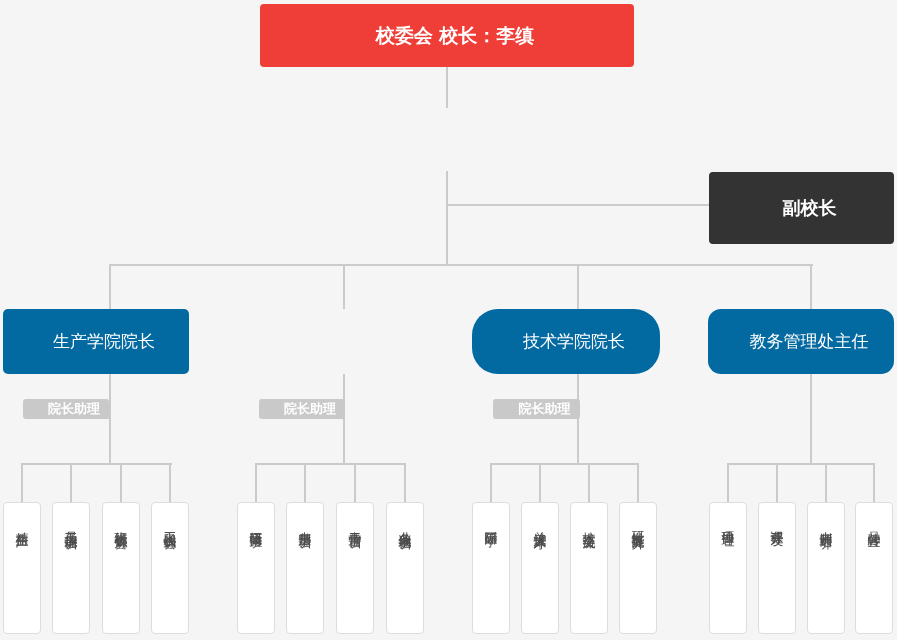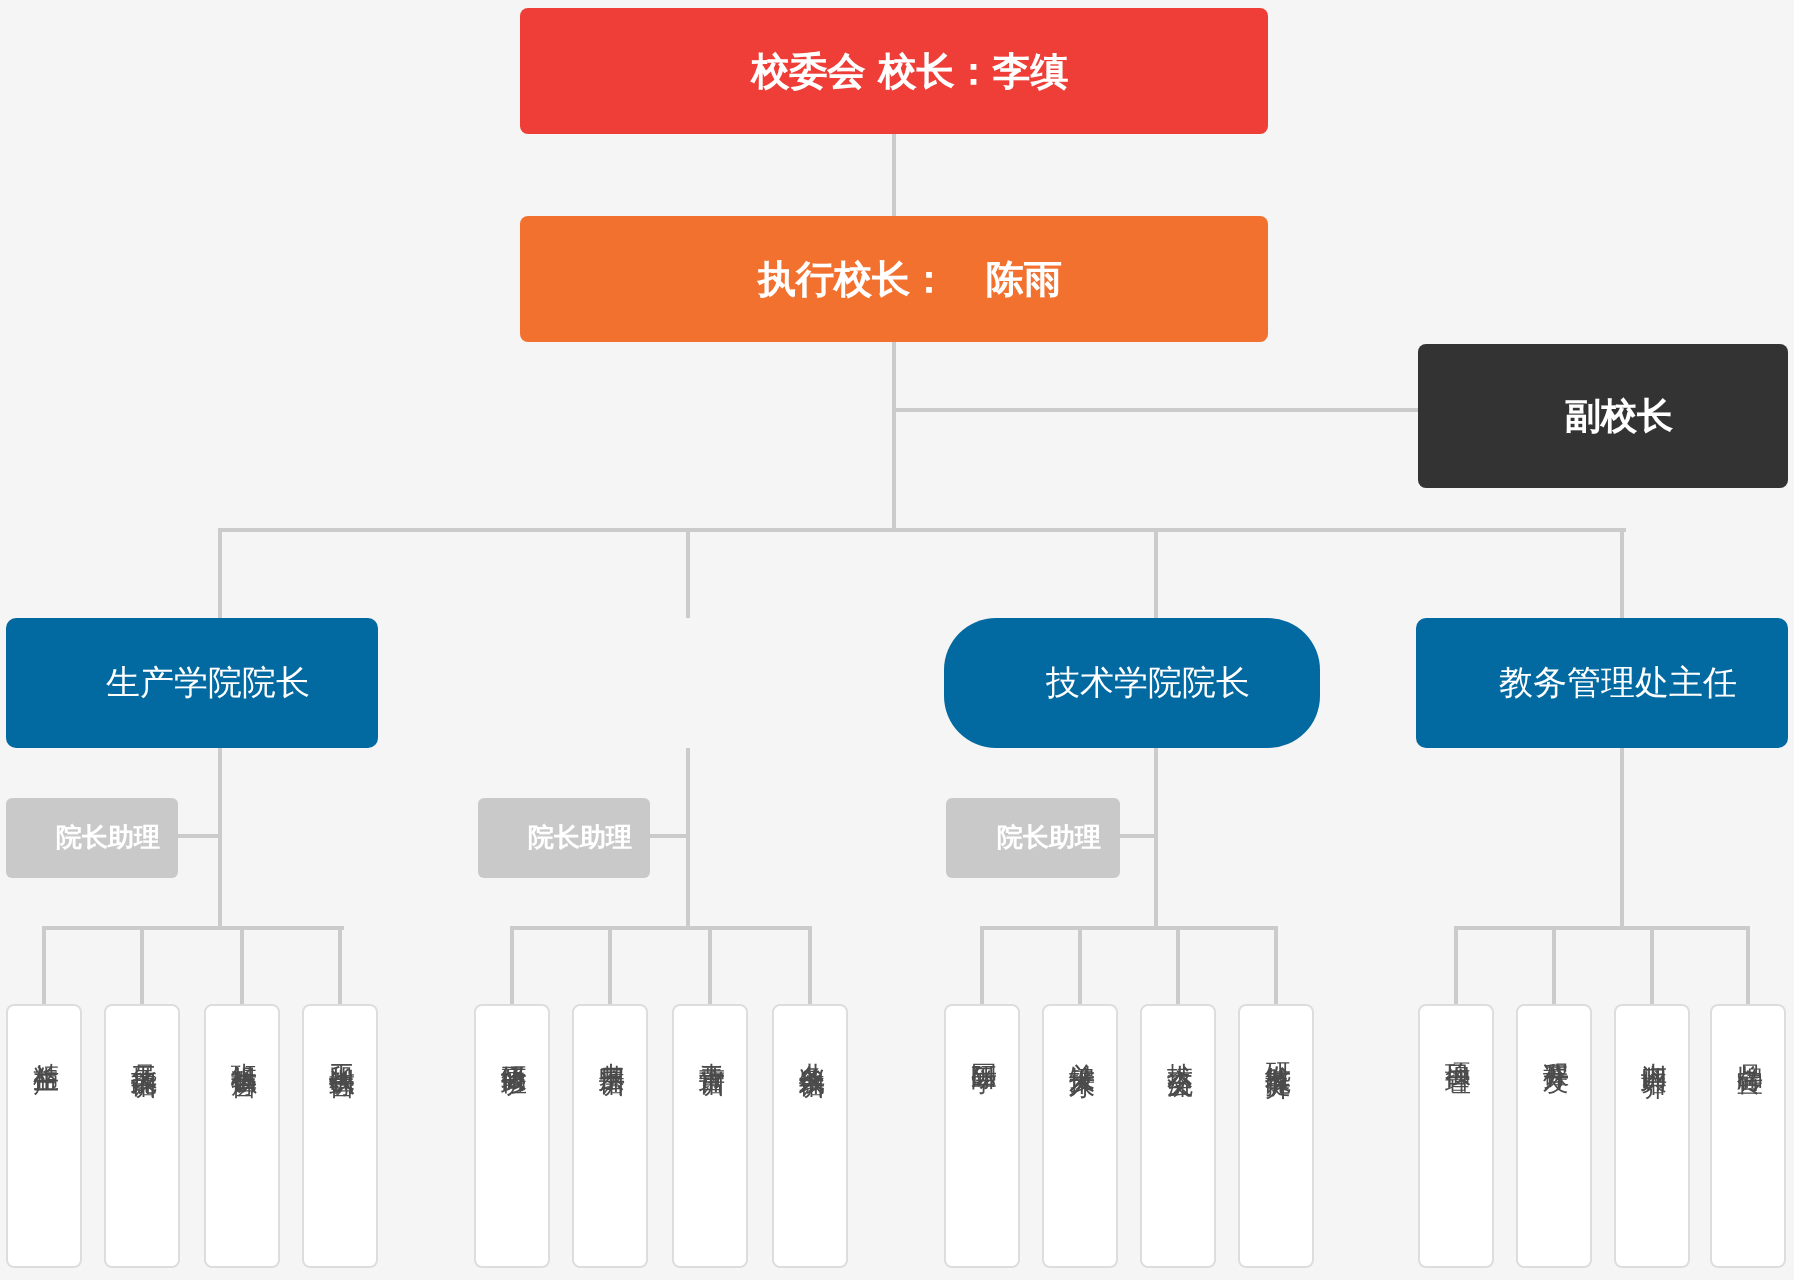--- a/index.html
+++ b/index.html
@@ -34,23 +34,23 @@
     left:709px;top:172px;width:185px;height:72px;
     background:#333333;border-radius:4px;
     font-size:18px;font-weight:bold;
   }
   .dean{
     top:309px;height:65px;
     background:#0369a1;border-radius:5px;
     font-size:17px;font-weight:normal;
   }
   .assistant{
-    top:399px;height:40px;
+    top:399px;height:20px;
     background:#c9c9c9;border-radius:3px;
-    font-size:13px;font-weight:bold;
+    font-size:13px;font-weight:bold;margin-left:20px;
   }
   .vbox{
     position:absolute;top:502px;width:38px;height:132px;
     background:#ffffff;border:1px solid #dddddd;border-radius:4px;
     box-sizing:border-box;
     display:flex;justify-content:center;align-items:flex-start;
     padding-top:18px;
   }
   .vtext{
     writing-mode:vertical-rl;text-orientation:upright;
@@ -100,26 +100,25 @@
   <div class="line vline" style="left:539px;top:463px;height:40px;"></div>
   <div class="line vline" style="left:588px;top:463px;height:40px;"></div>
   <div class="line vline" style="left:637px;top:463px;height:40px;"></div>
 
   <div class="line vline" style="left:727px;top:463px;height:40px;"></div>
   <div class="line vline" style="left:776px;top:463px;height:40px;"></div>
   <div class="line vline" style="left:825px;top:463px;height:40px;"></div>
   <div class="line vline" style="left:873px;top:463px;height:40px;"></div>
 
   <div class="node chairman">校委会 校长：李缜</div>
-  <div class="node executive">执行校长：　陈雨</div>
   <div class="node vice">副校长</div>
 
   <div class="node dean" style="left:3px;width:186px;">生产学院院长</div>
   <div class="node dean" style="left:472px;width:188px;border-radius:26px;">技术学院院长</div>
-  <div class="node dean" style="left:708px;width:186px;">教务管理处主任</div>
+  <div class="node dean" style="left:708px;width:186px;border-radius:13px;">教务管理处主任</div>
 
   <div class="node assistant" style="left:3px;width:86px;">院长助理</div>
   <div class="node assistant" style="left:239px;width:86px;">院长助理</div>
   <div class="node assistant" style="left:473px;width:87px;">院长助理</div>
 
   <div class="vbox" style="left:3px;">
       <span class="vtext">精益生产</span>
     </div>
   <div class="vbox" style="left:52px;">
       <span class="vtext">员工技能培训</span>

